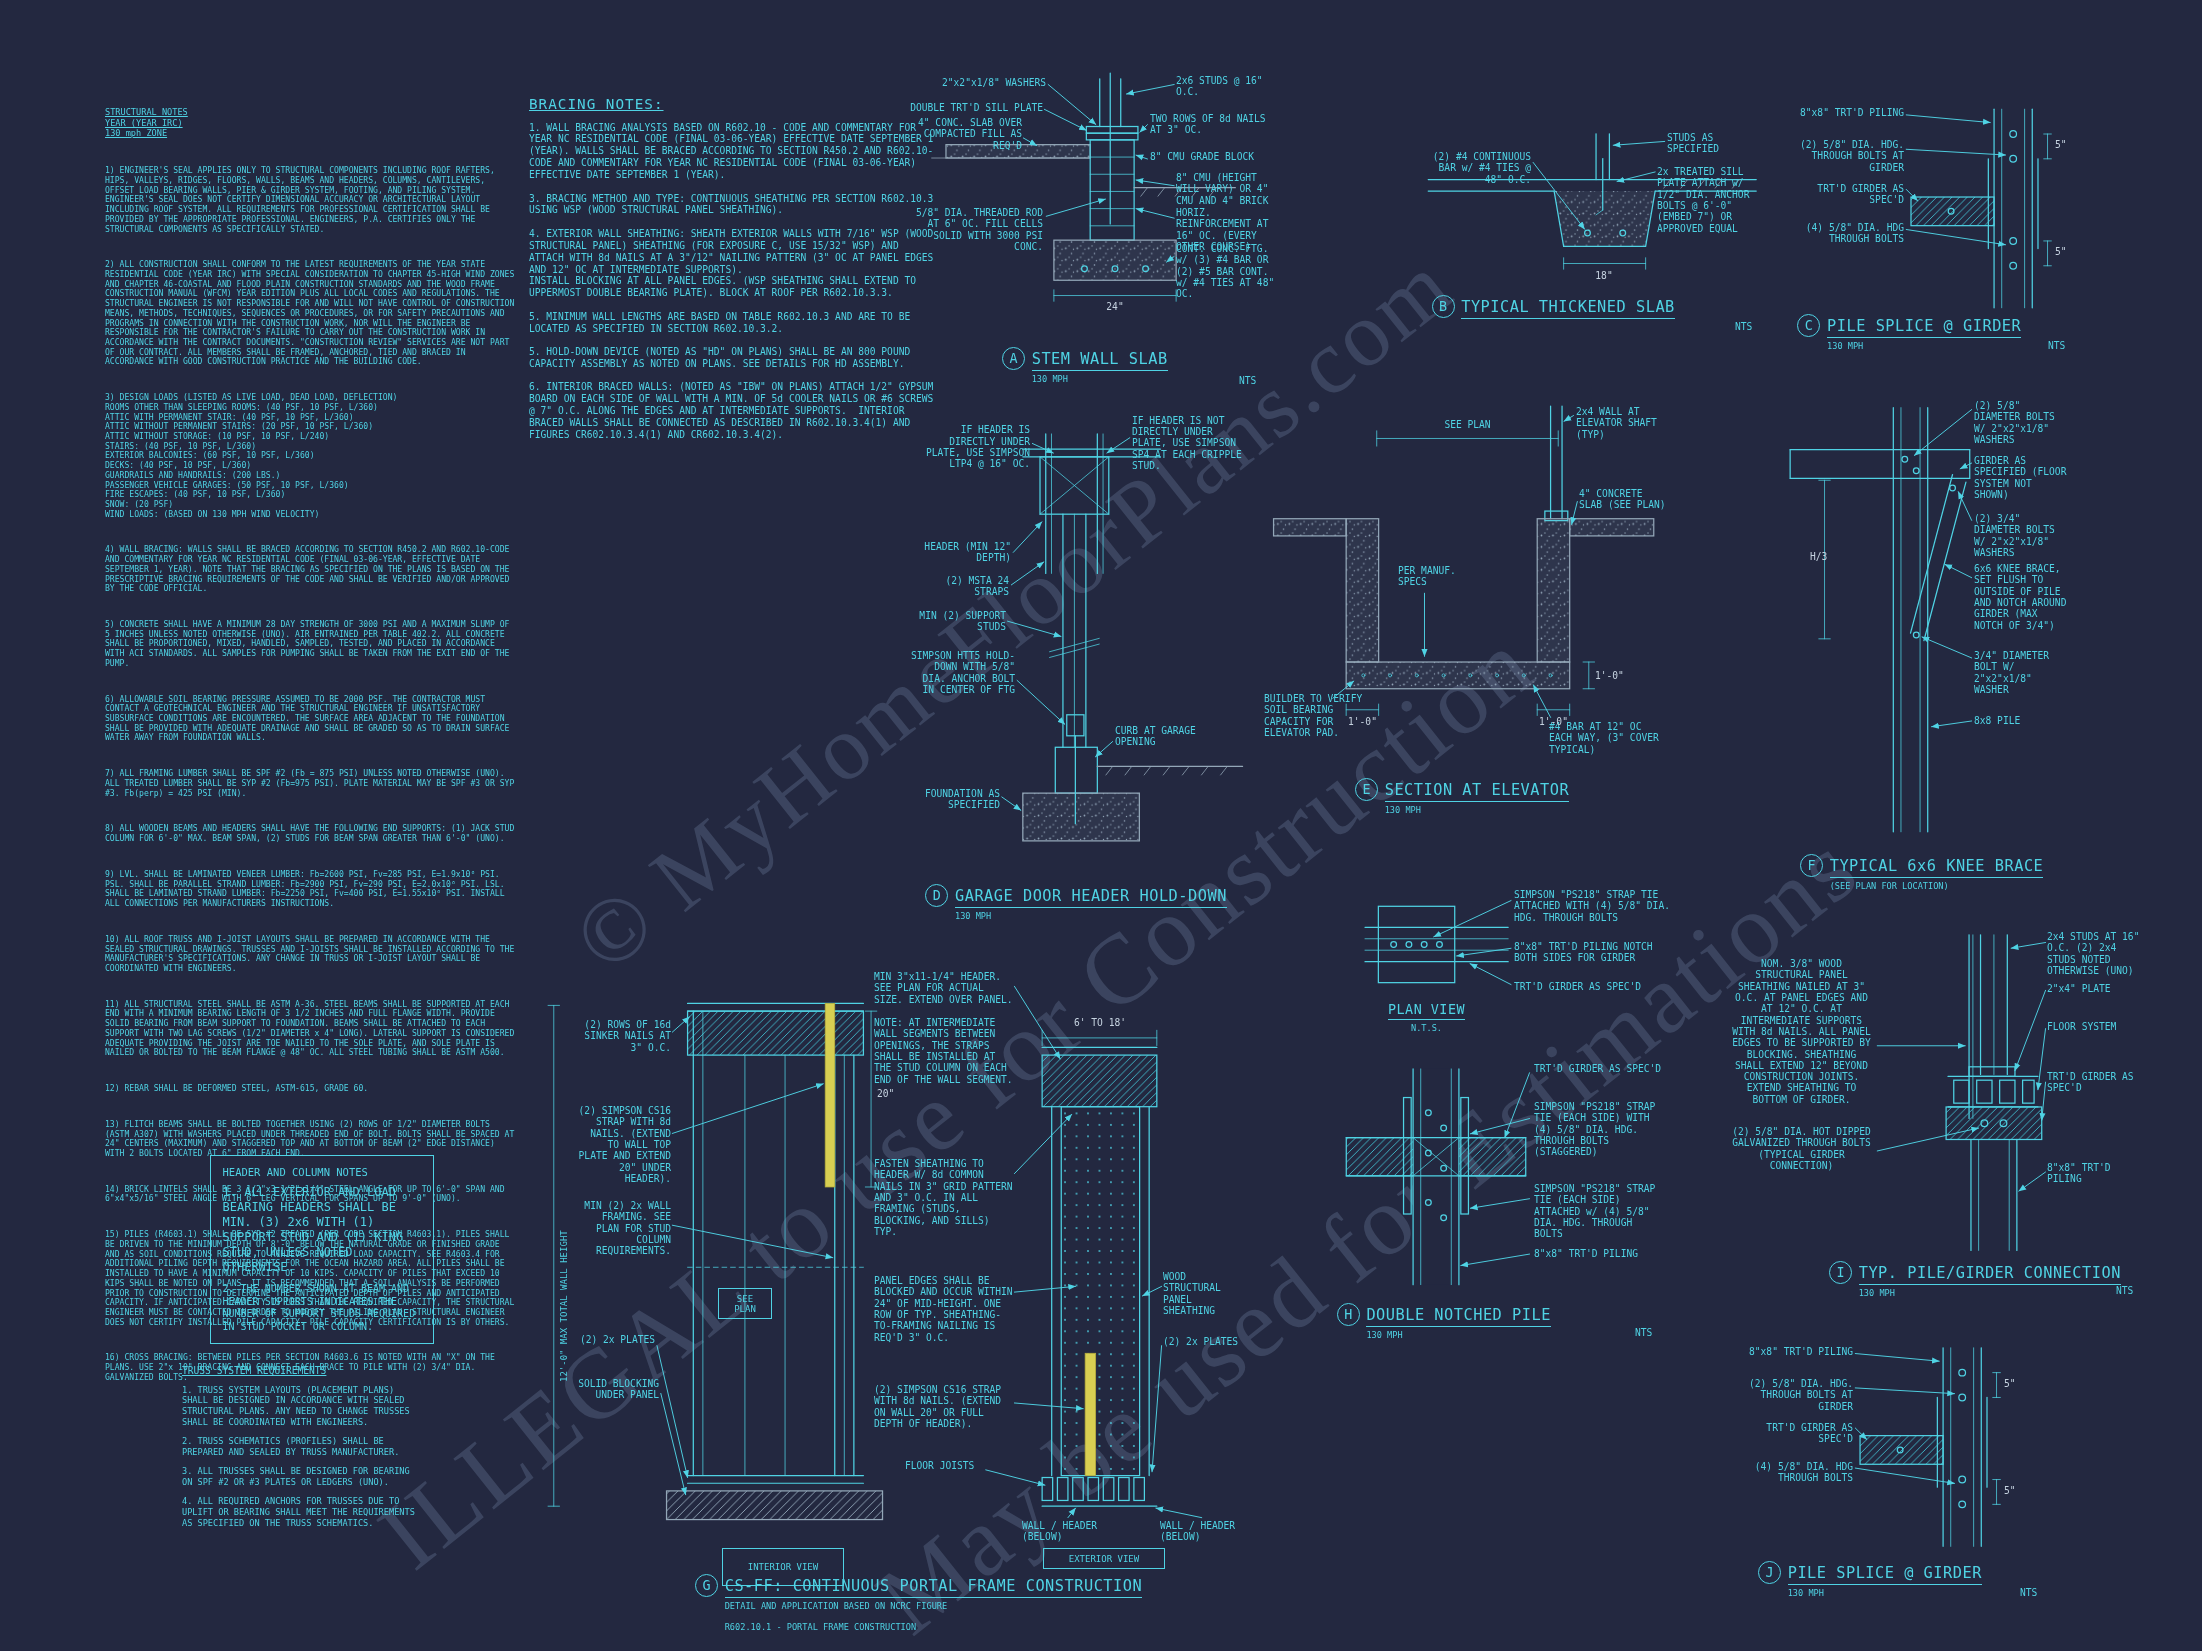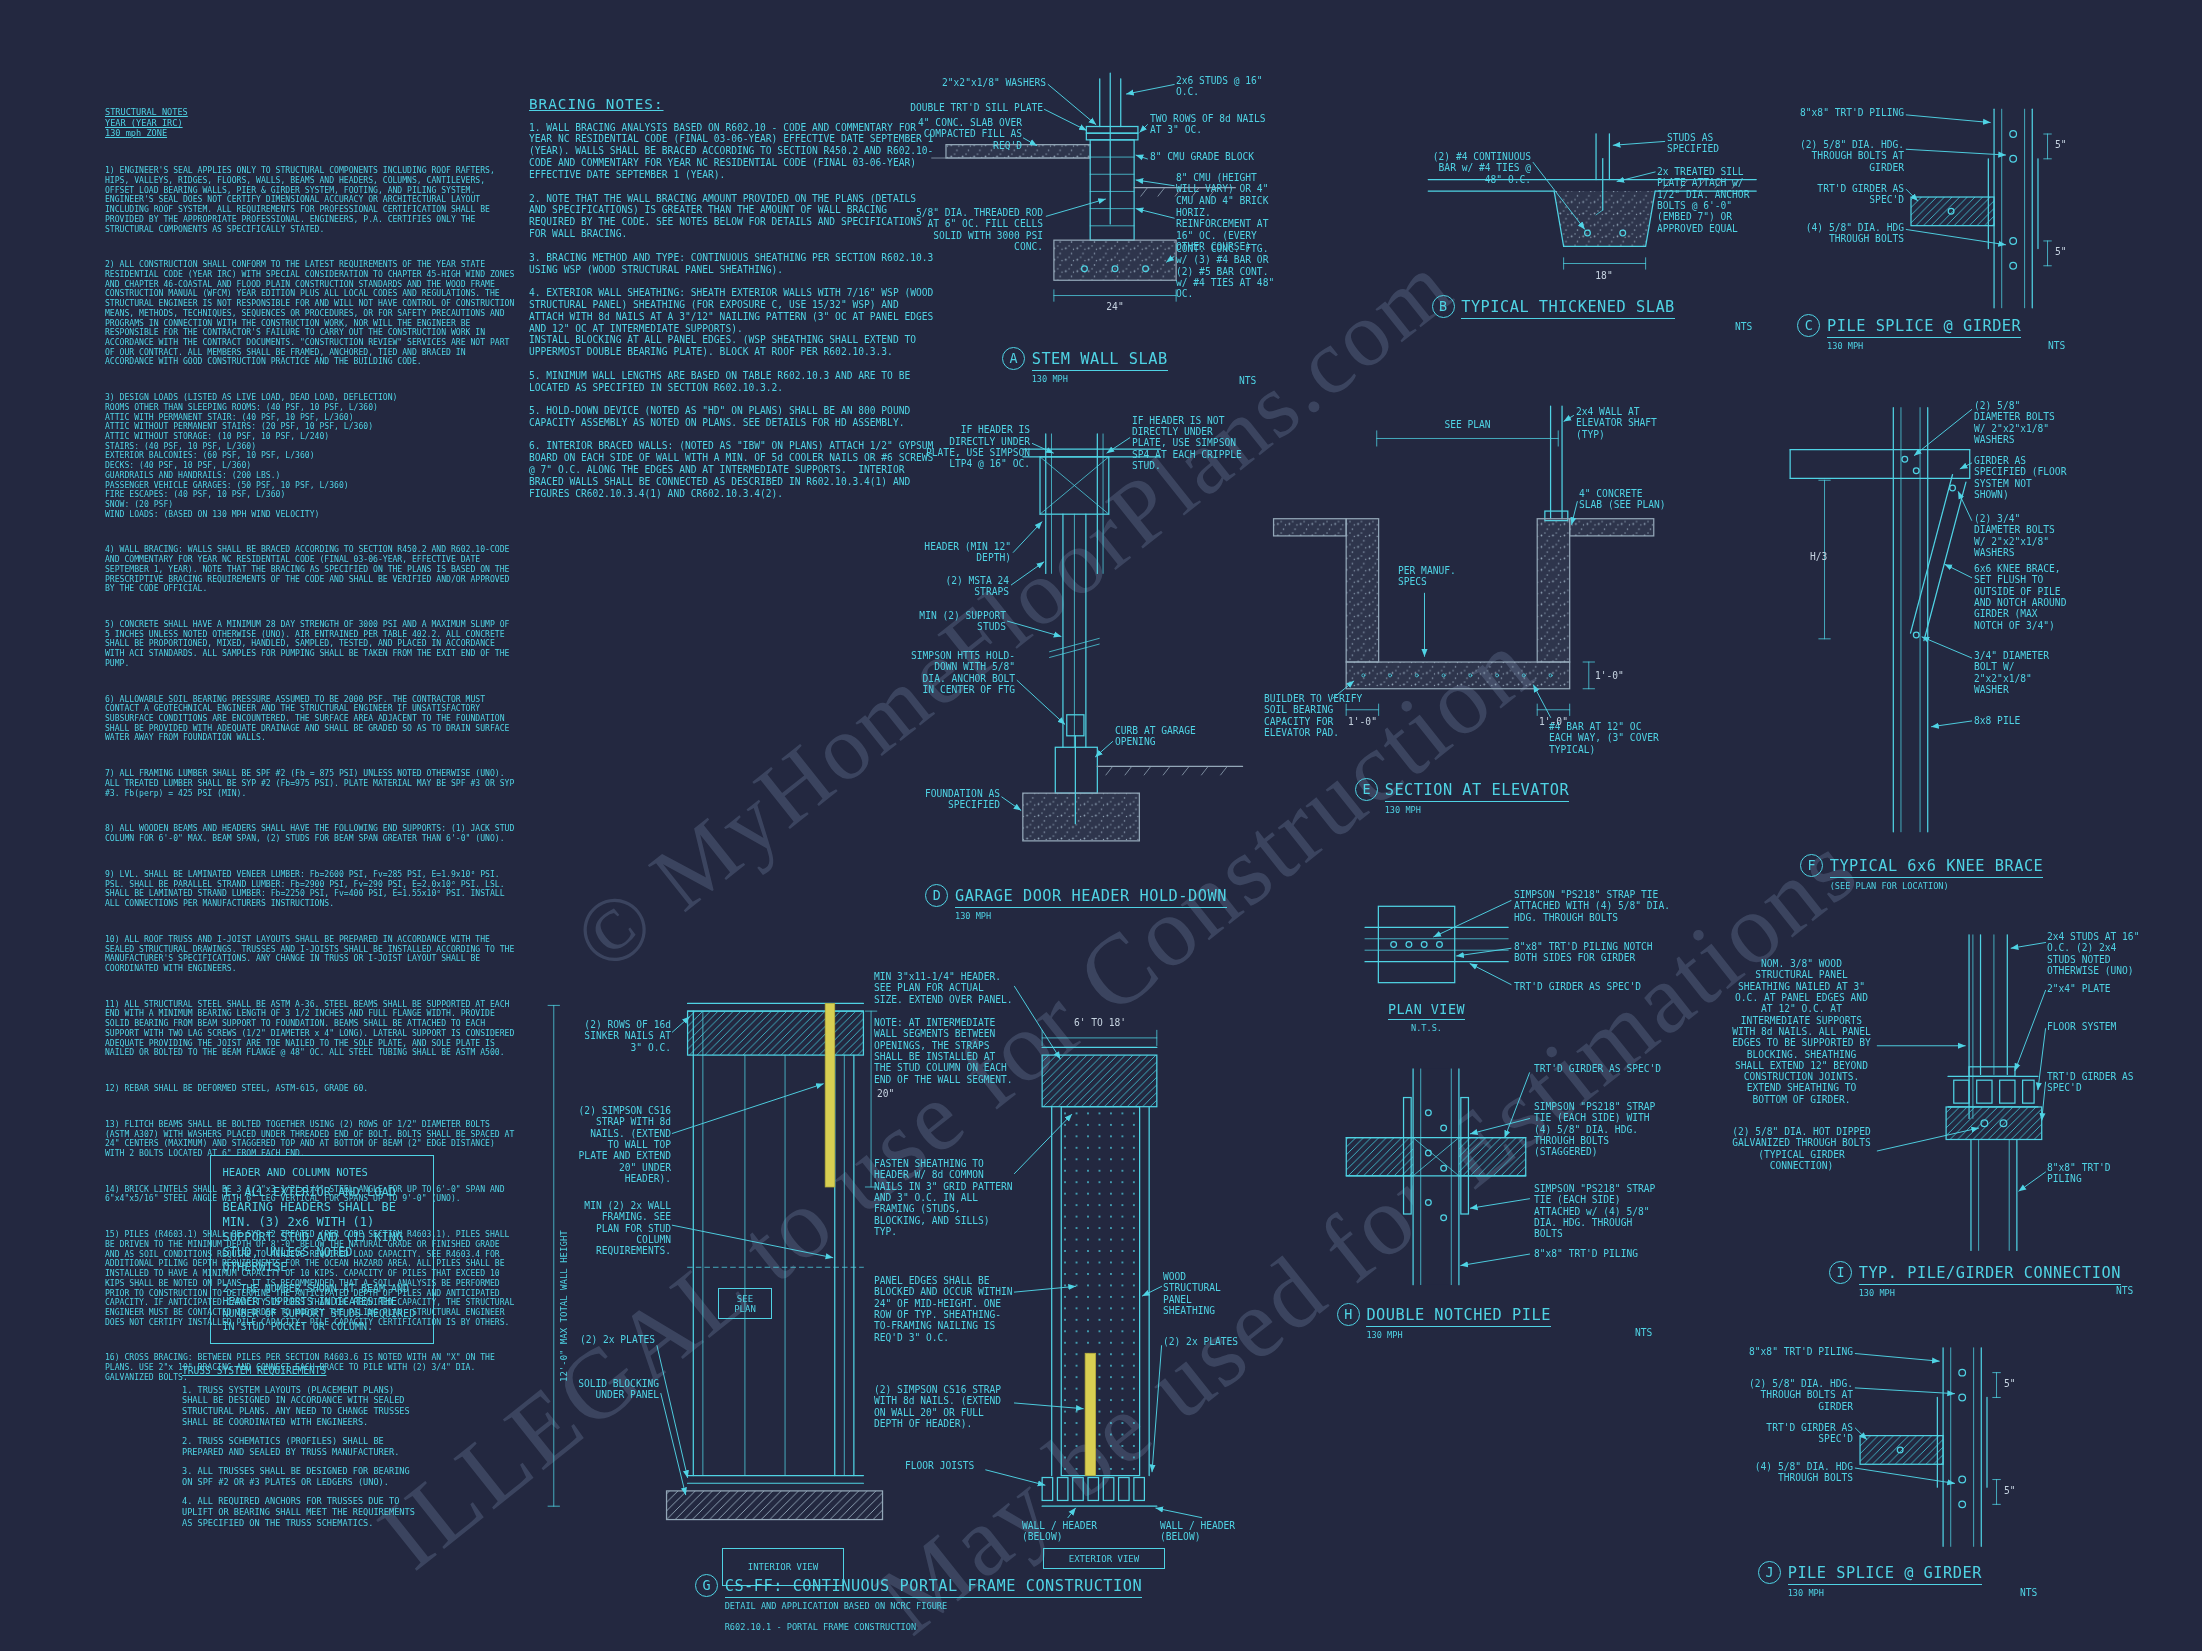--- a/index.html
+++ b/index.html
@@ -104,21 +104,20 @@
     <div class="np">12) REBAR SHALL BE DEFORMED STEEL, ASTM-615, GRADE 60.</div>
     <div class="np">13) FLITCH BEAMS SHALL BE BOLTED TOGETHER USING (2) ROWS OF 1/2" DIAMETER BOLTS (ASTM A307) WITH WASHERS PLACED UNDER THREADED END OF BOLT. BOLTS SHALL BE SPACED AT 24" CENTERS (MAXIMUM) AND STAGGERED TOP AND AT BOTTOM OF BEAM (2" EDGE DISTANCE) WITH 2 BOLTS LOCATED AT 6" FROM EACH END.</div>
     <div class="np">14) BRICK LINTELS SHALL BE 3 1/2"x3 1/2"x1/4" STEEL ANGLE FOR UP TO 6'-0" SPAN AND 6"x4"x5/16" STEEL ANGLE WITH 6" LEG VERTICAL FOR SPANS UP TO 9'-0" (UNO).</div>
     <div class="np">15) PILES (R4603.1) SHALL BE SYP #2 TREATED (PER CODE SECTION R4603.1). PILES SHALL BE DRIVEN TO THE MINIMUM DEPTH OF 8'-0" BELOW THE NATURAL GRADE OR FINISHED GRADE AND AS SOIL CONDITIONS REQUIRE TO ACHIEVE REQUIRED LOAD CAPACITY. SEE R4603.4 FOR ADDITIONAL PILING DEPTH REQUIREMENTS FOR THE OCEAN HAZARD AREA. ALL PILES SHALL BE INSTALLED TO HAVE A MINIMUM CAPACITY OF 10 KIPS. CAPACITY OF PILES THAT EXCEED 10 KIPS SHALL BE NOTED ON PLANS. IT IS RECOMMENDED THAT A SOIL ANALYSIS BE PERFORMED PRIOR TO CONSTRUCTION TO DETERMINE THE ANTICIPATED DEPTH OF PILES AND ANTICIPATED CAPACITY. IF ANTICIPATED CAPACITY IS LESS THAN THE REQUIRED CAPACITY, THE STRUCTURAL ENGINEER MUST BE CONTACTED IN ORDER TO MODIFY THE PILING PLAN. STRUCTURAL ENGINEER DOES NOT CERTIFY INSTALLED PILE CAPACITY. PILE CAPACITY CERTIFICATION IS BY OTHERS.</div>
     <div class="np">16) CROSS BRACING: BETWEEN PILES PER SECTION R4603.6 IS NOTED WITH AN "X" ON THE PLANS. USE 2"x 10" BRACING AND CONNECT EACH BRACE TO PILE WITH (2) 3/4" DIA. GALVANIZED BOLTS.</div>
   </div>
 
   <div class="sec" style="left:529px;top:96px;width:405px">
     <div class="bhead">BRACING NOTES:</div>
     <div class="bnp">1. WALL BRACING ANALYSIS BASED ON R602.10 - CODE AND COMMENTARY FOR YEAR NC RESIDENTIAL CODE (FINAL 03-06-YEAR) EFFECTIVE DATE SEPTEMBER 1 (YEAR). WALLS SHALL BE BRACED ACCORDING TO SECTION R450.2 AND R602.10-CODE AND COMMENTARY FOR YEAR NC RESIDENTIAL CODE (FINAL 03-06-YEAR) EFFECTIVE DATE SEPTEMBER 1 (YEAR).</div>
-    <div class="bnp">2. NOTE THAT THE WALL BRACING AMOUNT PROVIDED ON THE PLANS (DETAILS AND SPECIFICATIONS) IS GREATER THAN THE AMOUNT OF WALL BRACING REQUIRED BY THE CODE. SEE NOTES BELOW FOR DETAILS AND SPECIFICATIONS FOR WALL BRACING.</div>
     <div class="bnp">3. BRACING METHOD AND TYPE: CONTINUOUS SHEATHING PER SECTION R602.10.3 USING WSP (WOOD STRUCTURAL PANEL SHEATHING).</div>
     <div class="bnp">4. EXTERIOR WALL SHEATHING: SHEATH EXTERIOR WALLS WITH 7/16" WSP (WOOD STRUCTURAL PANEL) SHEATHING (FOR EXPOSURE C, USE 15/32" WSP) AND ATTACH WITH 8d NAILS AT A 3"/12" NAILING PATTERN (3" OC AT PANEL EDGES AND 12" OC AT INTERMEDIATE SUPPORTS).
 INSTALL BLOCKING AT ALL PANEL EDGES. (WSP SHEATHING SHALL EXTEND TO UPPERMOST DOUBLE BEARING PLATE). BLOCK AT ROOF PER R602.10.3.3.</div>
     <div class="bnp">5. MINIMUM WALL LENGTHS ARE BASED ON TABLE R602.10.3 AND ARE TO BE LOCATED AS SPECIFIED IN SECTION R602.10.3.2.</div>
     <div class="bnp">5. HOLD-DOWN DEVICE (NOTED AS "HD" ON PLANS) SHALL BE AN 800 POUND CAPACITY ASSEMBLY AS NOTED ON PLANS. SEE DETAILS FOR HD ASSEMBLY.</div>
     <div class="bnp">6. INTERIOR BRACED WALLS: (NOTED AS "IBW" ON PLANS) ATTACH 1/2" GYPSUM BOARD ON EACH SIDE OF WALL WITH A MIN. OF 5d COOLER NAILS OR #6 SCREWS @ 7" O.C. ALONG THE EDGES AND AT INTERMEDIATE SUPPORTS.  INTERIOR BRACED WALLS SHALL BE CONNECTED AS DESCRIBED IN R602.10.3.4(1) AND FIGURES CR602.10.3.4(1) AND CR602.10.3.4(2).</div>
   </div>
 
   <div class="box" style="left:210px;top:1155px;width:224px">
     <div style="font-size:10.5px;margin-bottom:7px">HEADER AND COLUMN NOTES</div>

